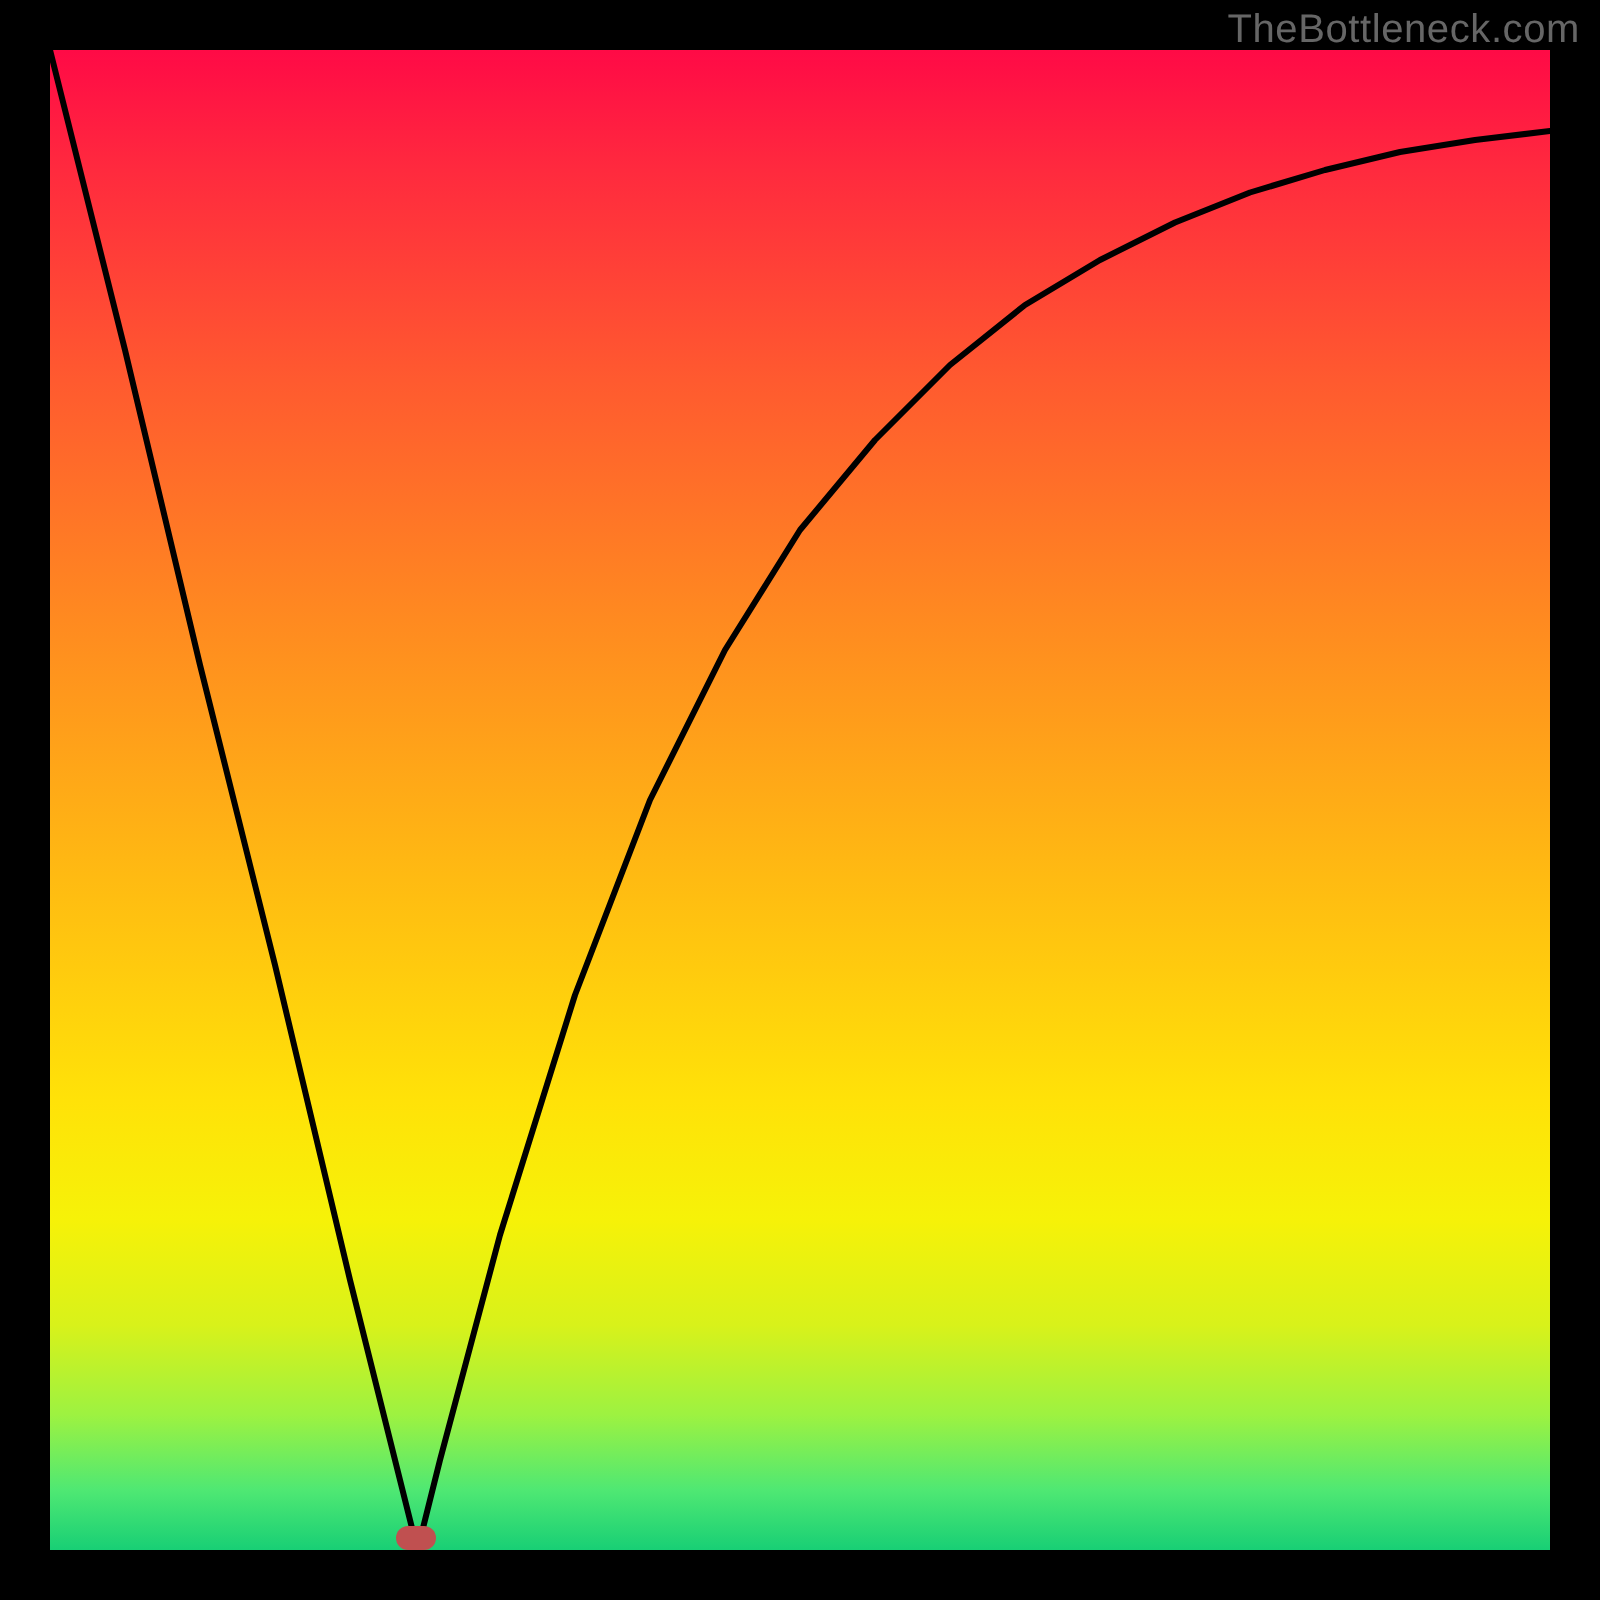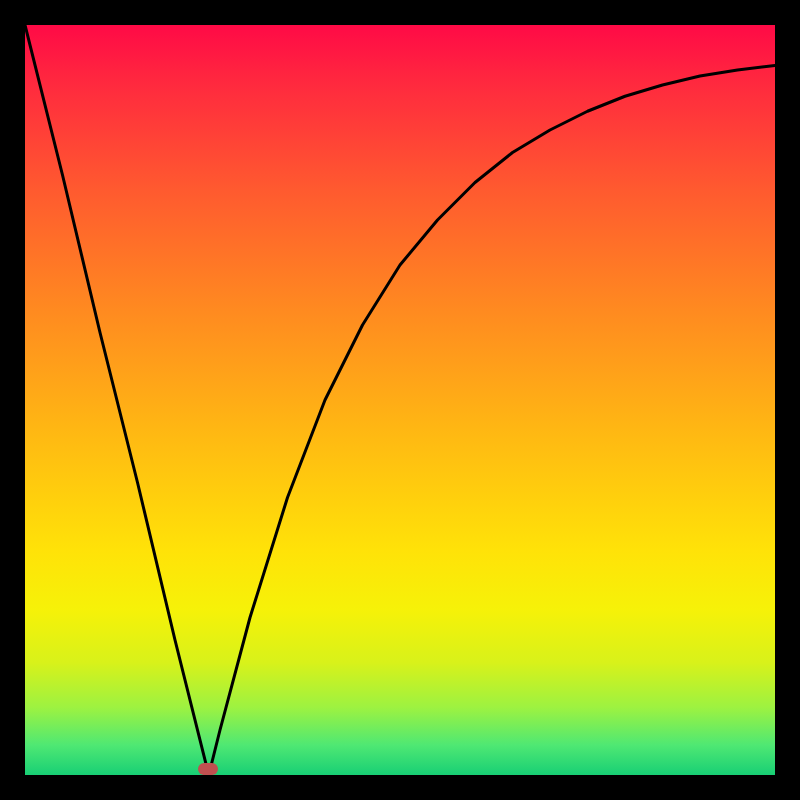--- a/index.html
+++ b/index.html
@@ -92,13 +92,14 @@
                L 600 71.25
                L 637.5 60
                L 675 51
                L 712.5 45
                L 750 40.5" fill="none" stroke="#000" stroke-width="3" stroke-linejoin="round" stroke-linecap="round"></path>
     </svg>
 
     <div class="marker" style="left:173px; top:738px;"></div>
   </div>
 
+  <div class="watermark">TheBottleneck.com</div>
 </div>
 
 </body></html>

